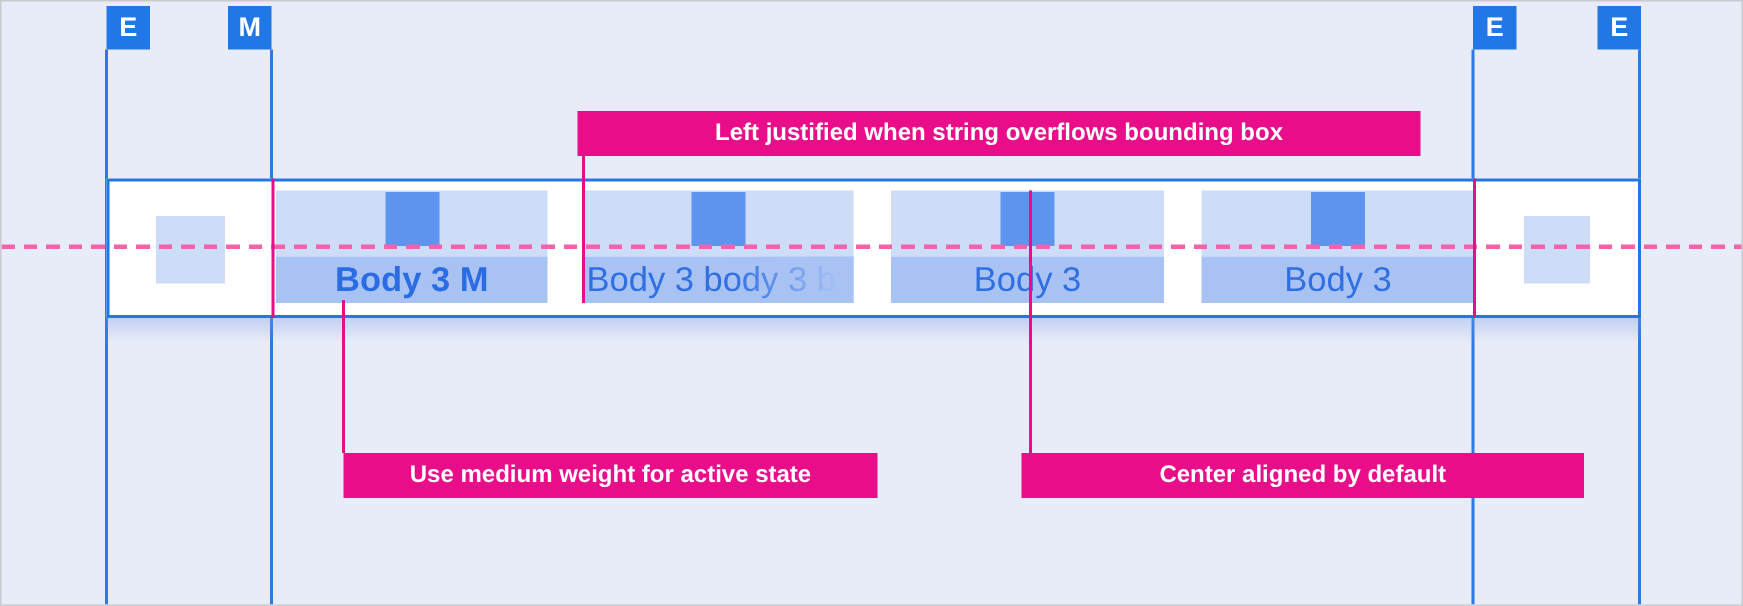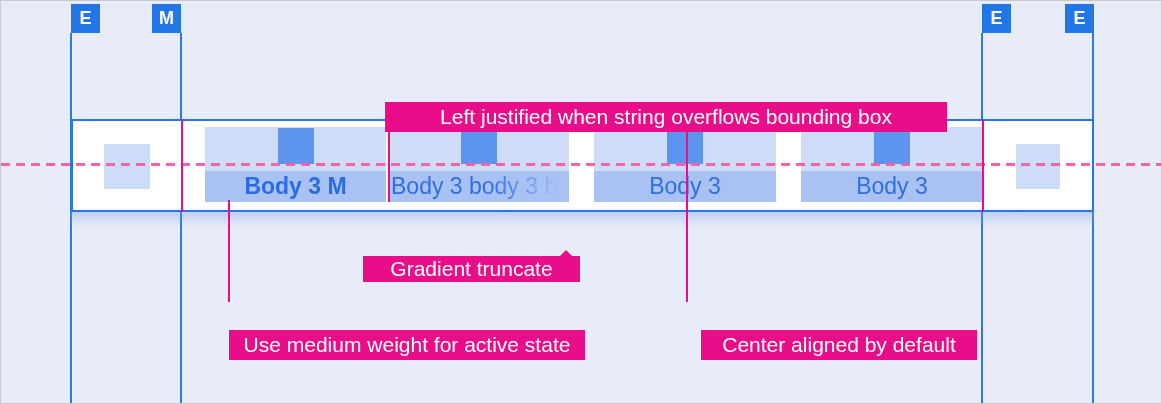--- a/index.html
+++ b/index.html
@@ -37,21 +37,21 @@
     position:absolute;left:70px;top:211px;width:1023px;height:16px;
     background:linear-gradient(180deg, rgba(120,155,225,0.35), rgba(232,236,249,0));
     z-index:0;
   }
   
   .sq{position:absolute;background:#cddcf7;z-index:2;}
   .sq-left{left:103px;top:143px;width:46px;height:45px;}
   .sq-right{left:1015px;top:143px;width:44px;height:45px;}
   
   .tab{position:absolute;top:126px;height:75px;z-index:2;}
-  .tab-1{left:183px;width:181px;margin-left:21px;}
+  .tab-1{left:183px;width:181px;}
   .tab-2{left:388px;width:180px;}
   .tab-3{left:593px;width:182px;}
   .tab-4{left:800px;width:182px;}
   .tab-top{
     position:absolute;left:0;top:0;right:0;height:44px;background:#cedcf7;
   }
   .tab-icon{
     position:absolute;top:1px;left:50%;transform:translateX(-50%);
     width:36px;height:36px;background:#5d95ee;
   }
@@ -76,28 +76,28 @@
   
   .pline{position:absolute;width:2px;background:#e90d8a;z-index:5;}
   .pl-tabs-start{left:180px;top:118px;height:93px;}
   .pl-left-justify{left:387px;top:103px;height:98px;}
   .pl-medium{left:227px;top:199px;height:102px;}
   .pl-center{left:685px;top:126px;height:175px;}
   .pl-tabs-end{left:981px;top:118px;height:93px;}
   
   .note{
     position:absolute;background:#e90d8a;color:#fff;
-    font-weight:normal;font-size:21px;
+    font-weight:bold;font-size:16px;
     display:flex;align-items:center;justify-content:center;
-    white-space:nowrap;z-index:6;margin-top:28px;
+    white-space:nowrap;z-index:6;
   }
   .note-left-justified{left:384px;top:73px;width:562px;height:30px;}
   .note-gradient{left:362px;top:227px;width:217px;height:26px;}
   .note-medium{left:228px;top:301px;width:356px;height:30px;}
-  .note-center{left:700px;top:301px;width:276px;height:30px;}
+  .note-center{left:680px;top:301px;width:375px;height:30px;}
   .note-caret{
     position:absolute;top:-6px;left:196px;width:0;height:0;
     border-left:7px solid transparent;border-right:7px solid transparent;
     border-bottom:7px solid #e90d8a;
   }
 </style>
 </head>
 <body>
 
 <div id="stage">
@@ -149,20 +149,16 @@
 
   <div class="dashline"></div>
 
   <div class="pline pl-tabs-start"></div>
   <div class="pline pl-left-justify"></div>
   <div class="pline pl-medium"></div>
   <div class="pline pl-center"></div>
   <div class="pline pl-tabs-end"></div>
 
   <div class="note note-left-justified">Left justified when string overflows bounding box</div>
-  <div class="note note-gradient">
-    <span>Gradient truncate</span>
-    <span class="note-caret"></span>
-  </div>
   <div class="note note-medium">Use medium weight for active state</div>
   <div class="note note-center">Center aligned by default</div>
 
 </div>
 
 </body></html>

